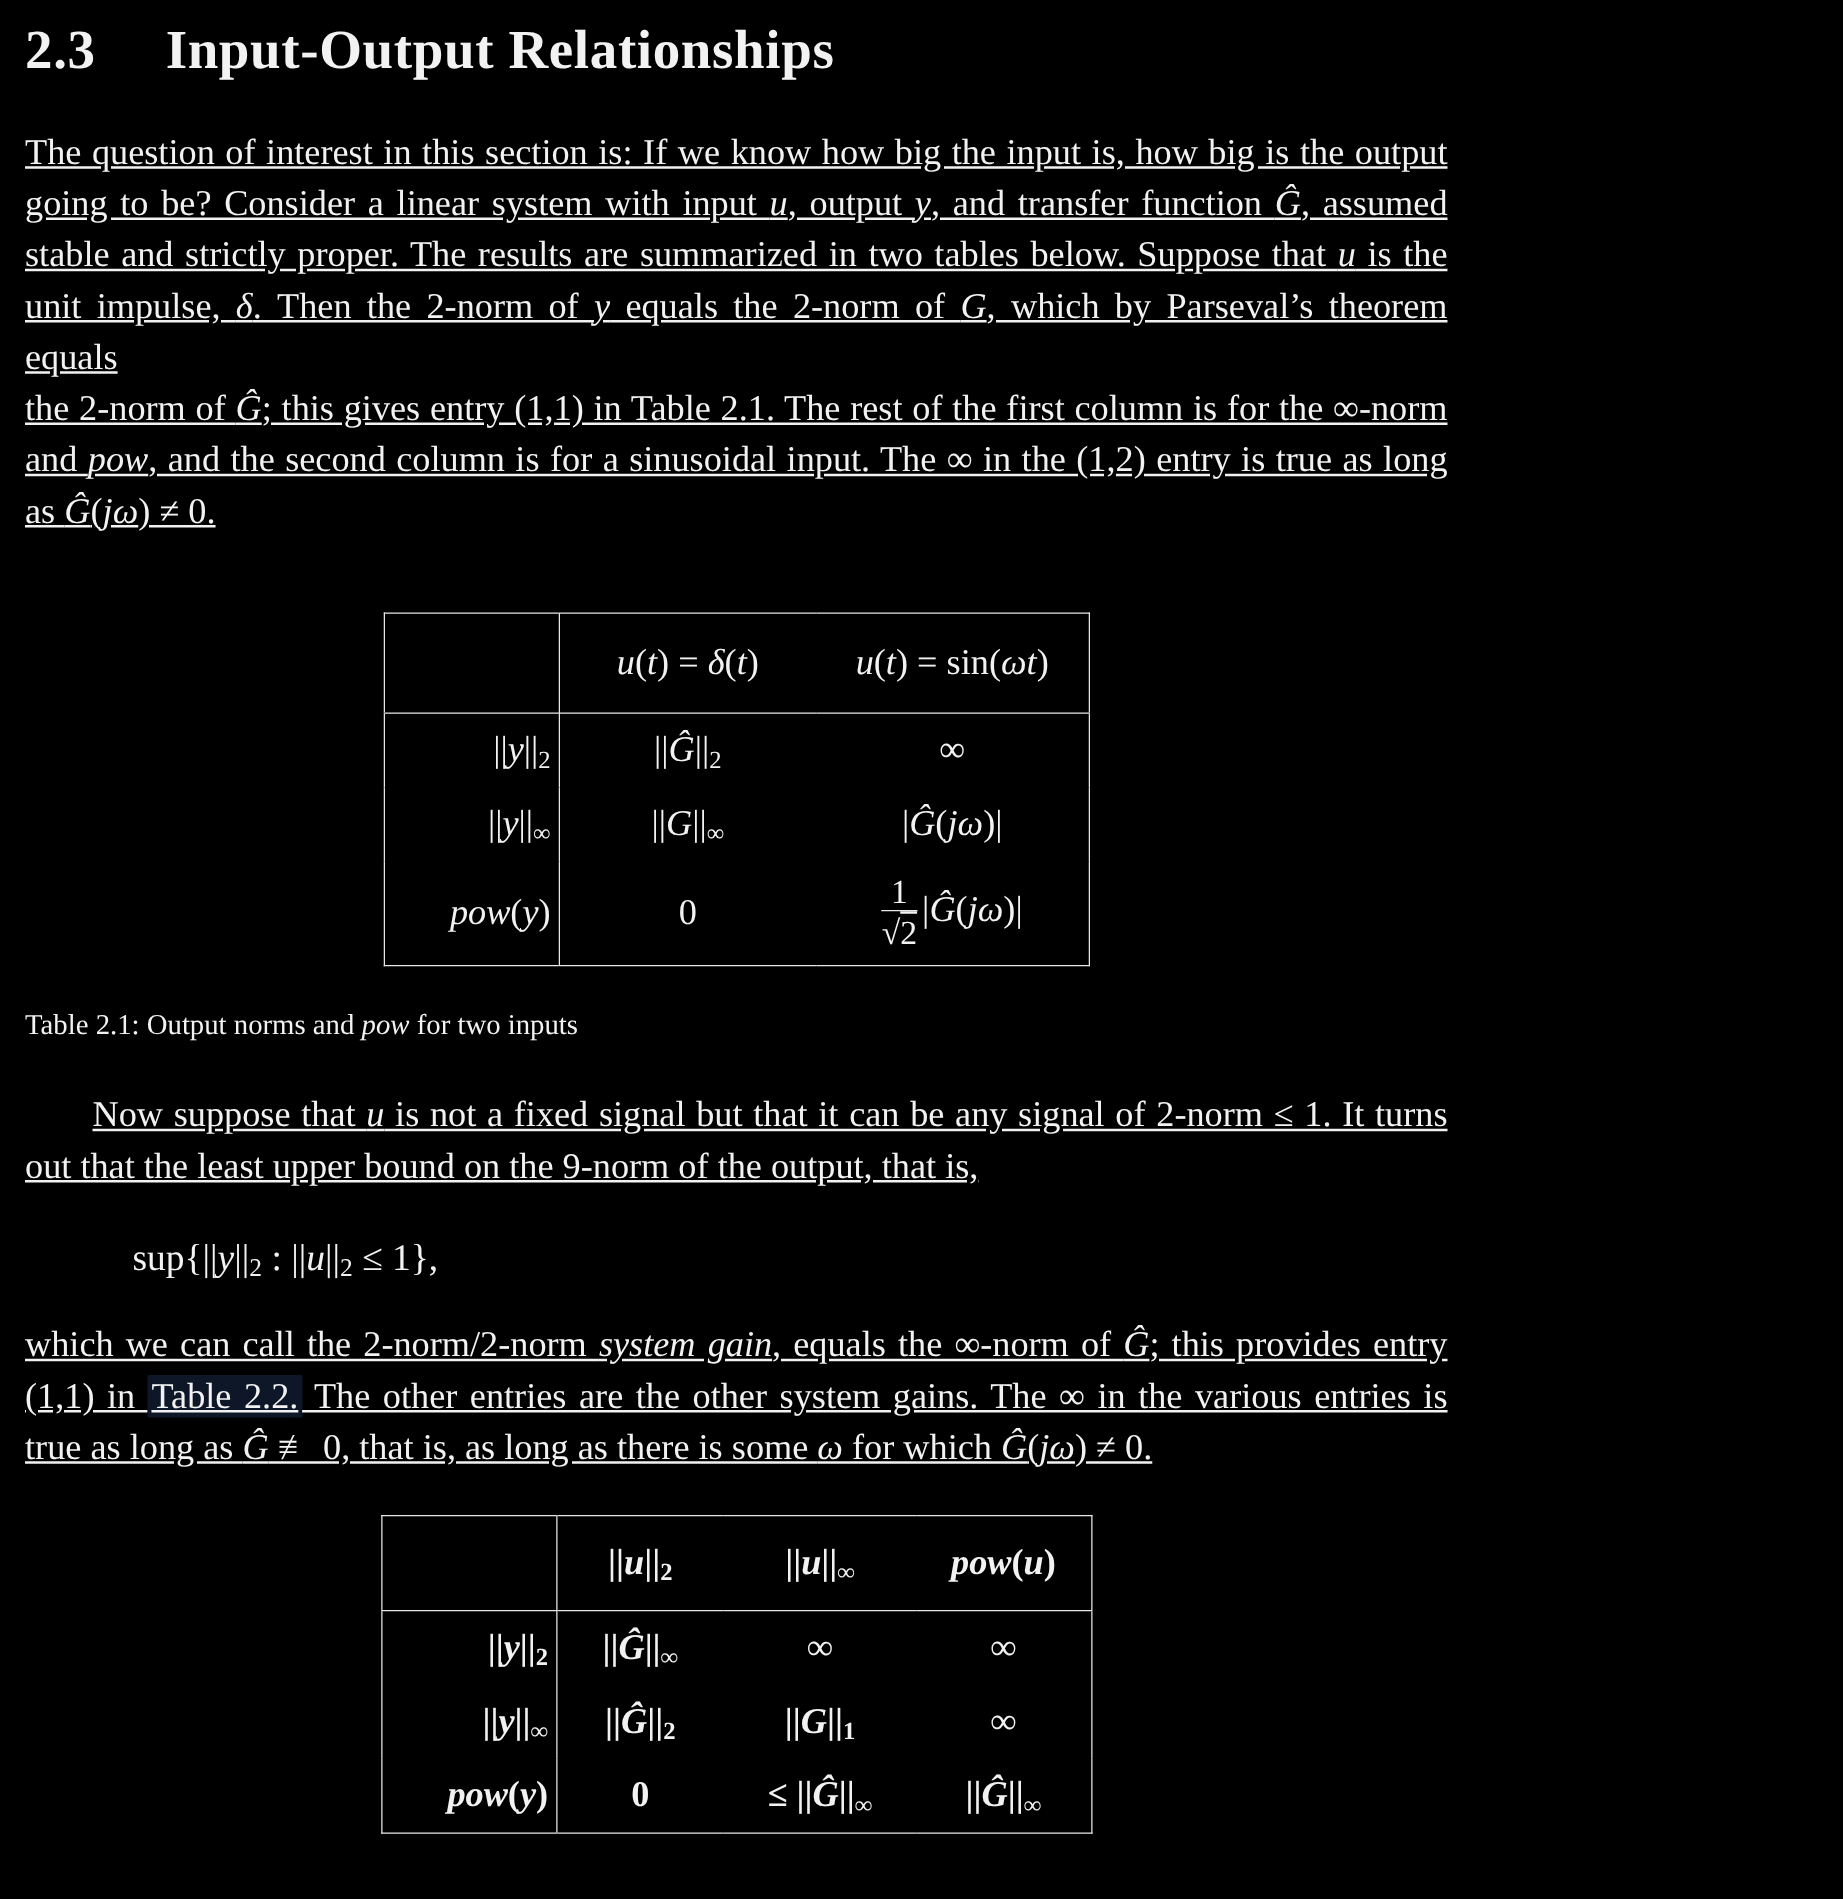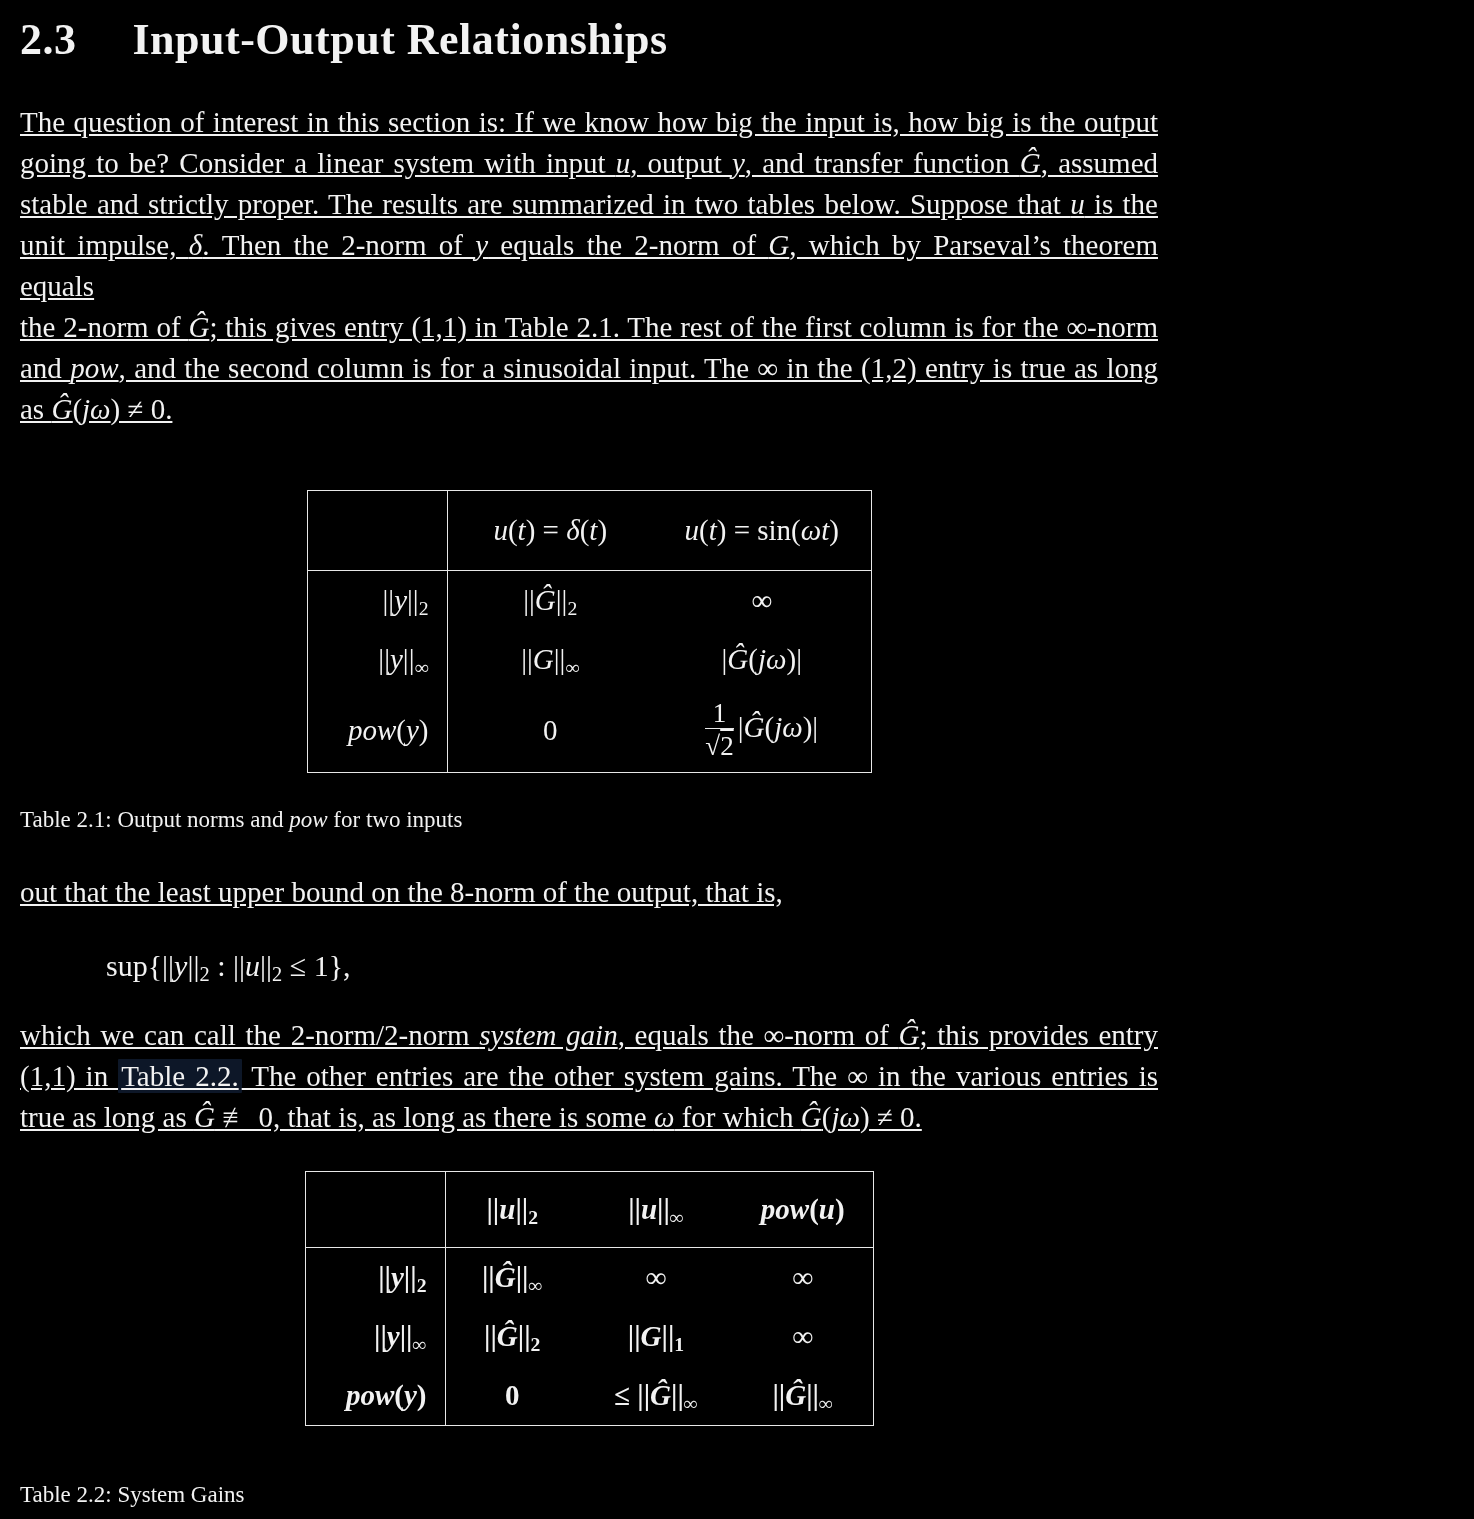--- a/index.html
+++ b/index.html
@@ -28,21 +28,21 @@
   .hl { background:#0d1728; padding:1px 3px; border-radius:1px; color:inherit; text-decoration:none; }
   .eq { font-size:30px; line-height:46px; margin:30px 0 0 86px; }
 
   table.mt {
     border-collapse:collapse;
     margin:0 auto;
     font-size:29px; line-height:41px;
     table-layout:fixed;
     border:1.5px solid #e8e8e8;
   }
-  table.mt td { vertical-align:middle; text-align:center; padding:9px 18px; }
+  table.mt td { vertical-align:middle; text-align:center; padding:9px 6px; }
   table.mt td.stub {
     text-align:right; padding-left:18px;
     border-right:1.5px solid #e8e8e8;
   }
   table.mt tr.head td { border-bottom:1.5px solid #e8e8e8; padding-top:19px; padding-bottom:19px; }
   table.t1 { margin-top:60px; }
   table.t2 { margin-top:33px;font-weight:bold; }
   table.t2 tr.head td { padding-top:17px; padding-bottom:17px; }
   .caption { text-align:left; font-size:23px; line-height:41px; }
   .cap1 { margin-top:26px; }
@@ -102,21 +102,22 @@
       <td class="stub"><i>pow</i>(<i>y</i>)</td>
       <td>0</td>
       <td><span class="frac"><span class="fnum">1</span><span class="fden">√<span class="ovl">2</span></span></span>|<i>Ĝ</i>(<i>jω</i>)|</td>
     </tr>
   </tbody>
     </table>
 
   <div class="caption cap1">Table 2.1: Output norms and <i>pow</i> for two inputs</div>
 
   <div class="para sp1">
-    <div class="lastline">out that the least upper bound on the 8-norm of the output, that is,</div>
+    <div class="jline indent">Now suppose that <i>u</i> is not a fixed signal but that it can be any signal of 2-norm ≤ 1. It turns</div>
+    <div class="lastline">out that the least upper bound on the 9-norm of the output, that is,</div>
   </div>
 
   <div class="eq">sup{||<i>y</i>||<sub>2</sub> : ||<i>u</i>||<sub>2</sub> ≤ 1},</div>
 
   <div class="para sp3">
     <div class="jline">which we can call the 2-norm/2-norm <i>system gain</i>, equals the ∞-norm of <i>Ĝ</i>; this provides entry</div>
     <div class="jline"><span>(1,1) in </span><span class="hl">Table 2.2.</span><span> The other entries are the other system gains. The ∞ in the various entries is</span></div>
     <div class="lastline">true as long as <i>Ĝ</i> ≢ 0, that is, as long as there is some <i>ω</i> for which <i>Ĝ</i>(<i>jω</i>) ≠ 0.</div>
   </div>
 

